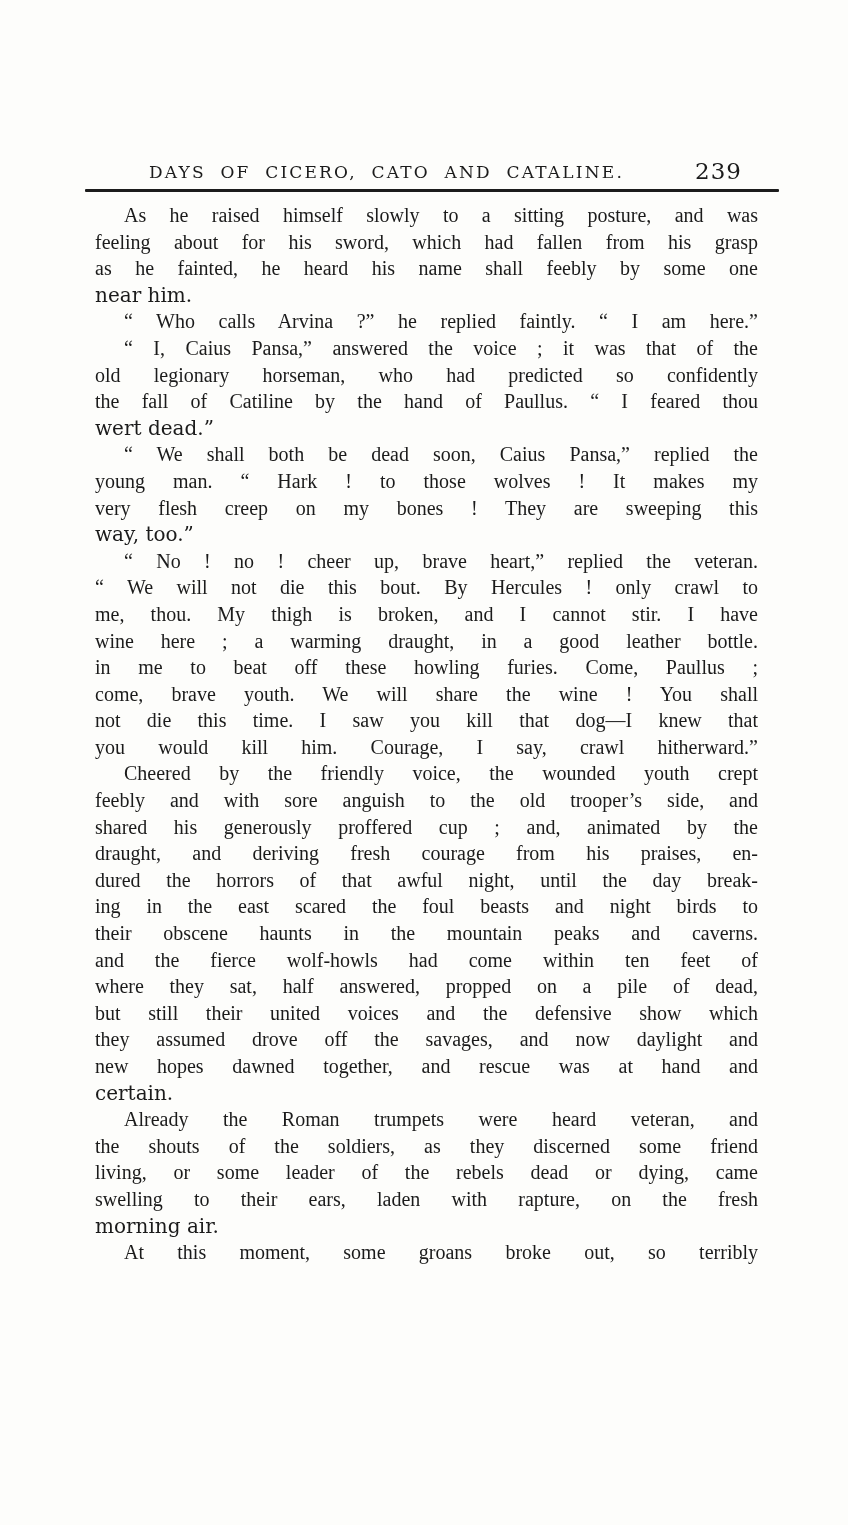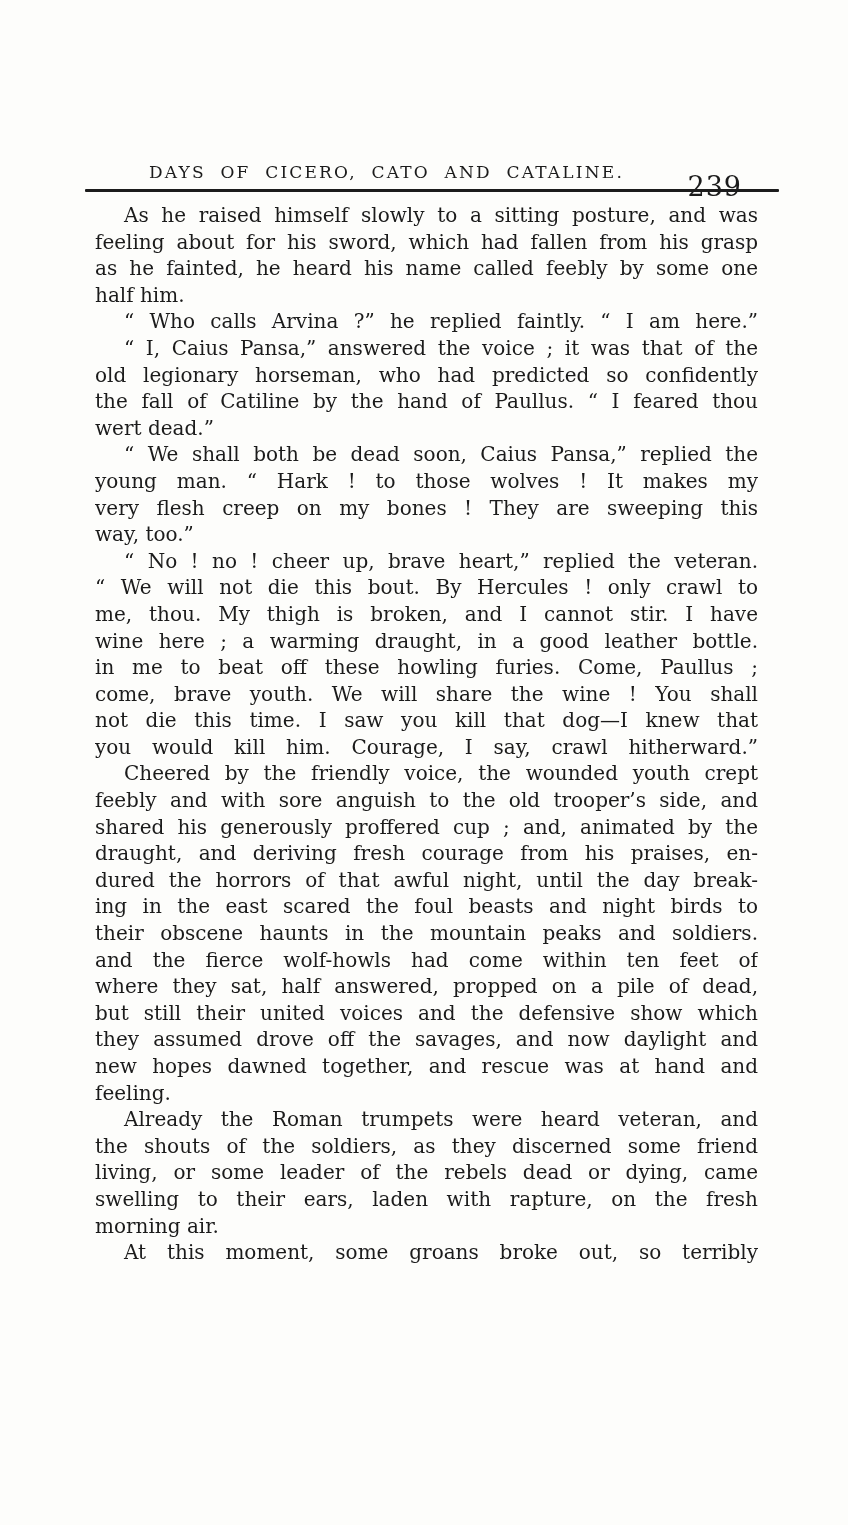--- a/index.html
+++ b/index.html
@@ -33,22 +33,22 @@
     text-align: center;
     font-size: 17px;
     letter-spacing: 2.2px;
     word-spacing: 7px;
     font-weight: 500;
     white-space: nowrap;
   }
   .page-number {
     position: absolute;
     right: 16px;
-    top: 16px;
-    font-size: 27px;
+    top: 3px;
+    font-size: 23px;
     letter-spacing: 1px;
   }
   .header-rule {
     position: absolute;
     left: 85px;
     top: 189px;
     width: 694px;
     height: 3px;
     background: #1c1c1c;
     border-radius: 1px;
@@ -64,40 +64,41 @@
   .line {
     height: 26.6px;
     line-height: 26.6px;
     font-size: 20px;
     white-space: normal;
     overflow: hidden;
   }
   .line.just {
     text-align: justify;
     text-align-last: justify;
+    font-family: Liberation Serif, serif;
   }
   .line.indent {
     text-indent: 29px;
   }
 </style>
 </head>
 <body>
 
 <div class="page">
   <div class="running-header">
     <div class="header-title">DAYS OF CICERO, CATO AND CATALINE.</div>
     <div class="page-number">239</div>
   </div>
   <div class="header-rule"></div>
   <div class="page-body">
       <div class="para">
         <div class="line just indent">As he raised himself slowly to a sitting posture, and was</div>
         <div class="line just">feeling about for his sword, which had fallen from his grasp</div>
-        <div class="line just">as he fainted, he heard his name called feebly by some one</div>
-        <div class="line">half him.</div>
+        <div class="line just">as he fainted, he heard his name shall feebly by some one</div>
+        <div class="line">near him.</div>
       </div>
       <div class="para">
         <div class="line just indent">“ Who calls Arvina ?” he replied faintly. “ I am here.”</div>
       </div>
       <div class="para">
         <div class="line just indent">“ I, Caius Pansa,” answered the voice ; it was that of the</div>
         <div class="line just">old legionary horseman, who had predicted so confidently</div>
         <div class="line just">the fall of Catiline by the hand of Paullus. “ I feared thou</div>
         <div class="line">wert dead.”</div>
       </div>
@@ -117,29 +118,29 @@
         <div class="line just">not die this time. I saw you kill that dog—I knew that</div>
         <div class="line just">you would kill him. Courage, I say, crawl hitherward.”</div>
       </div>
       <div class="para">
         <div class="line just indent">Cheered by the friendly voice, the wounded youth crept</div>
         <div class="line just">feebly and with sore anguish to the old trooper’s side, and</div>
         <div class="line just">shared his generously proffered cup ; and, animated by the</div>
         <div class="line just">draught, and deriving fresh courage from his praises, en-</div>
         <div class="line just">dured the horrors of that awful night, until the day break-</div>
         <div class="line just">ing in the east scared the foul beasts and night birds to</div>
-        <div class="line just">their obscene haunts in the mountain peaks and soldiers.</div>
+        <div class="line just">their obscene haunts in the mountain peaks and caverns.</div>
       </div>
       <div class="para">
         <div class="line just">and the fierce wolf-howls had come within ten feet of</div>
         <div class="line just">where they sat, half answered, propped on a pile of dead,</div>
         <div class="line just">but still their united voices and the defensive show which</div>
         <div class="line just">they assumed drove off the savages, and now daylight and</div>
         <div class="line just">new hopes dawned together, and rescue was at hand and</div>
-        <div class="line">feeling.</div>
+        <div class="line">certain.</div>
       </div>
       <div class="para">
         <div class="line just indent">Already the Roman trumpets were heard veteran, and</div>
         <div class="line just">the shouts of the soldiers, as they discerned some friend</div>
         <div class="line just">living, or some leader of the rebels dead or dying, came</div>
         <div class="line just">swelling to their ears, laden with rapture, on the fresh</div>
         <div class="line">morning air.</div>
       </div>
       <div class="para">
         <div class="line just indent">At this moment, some groans broke out, so terribly</div>

